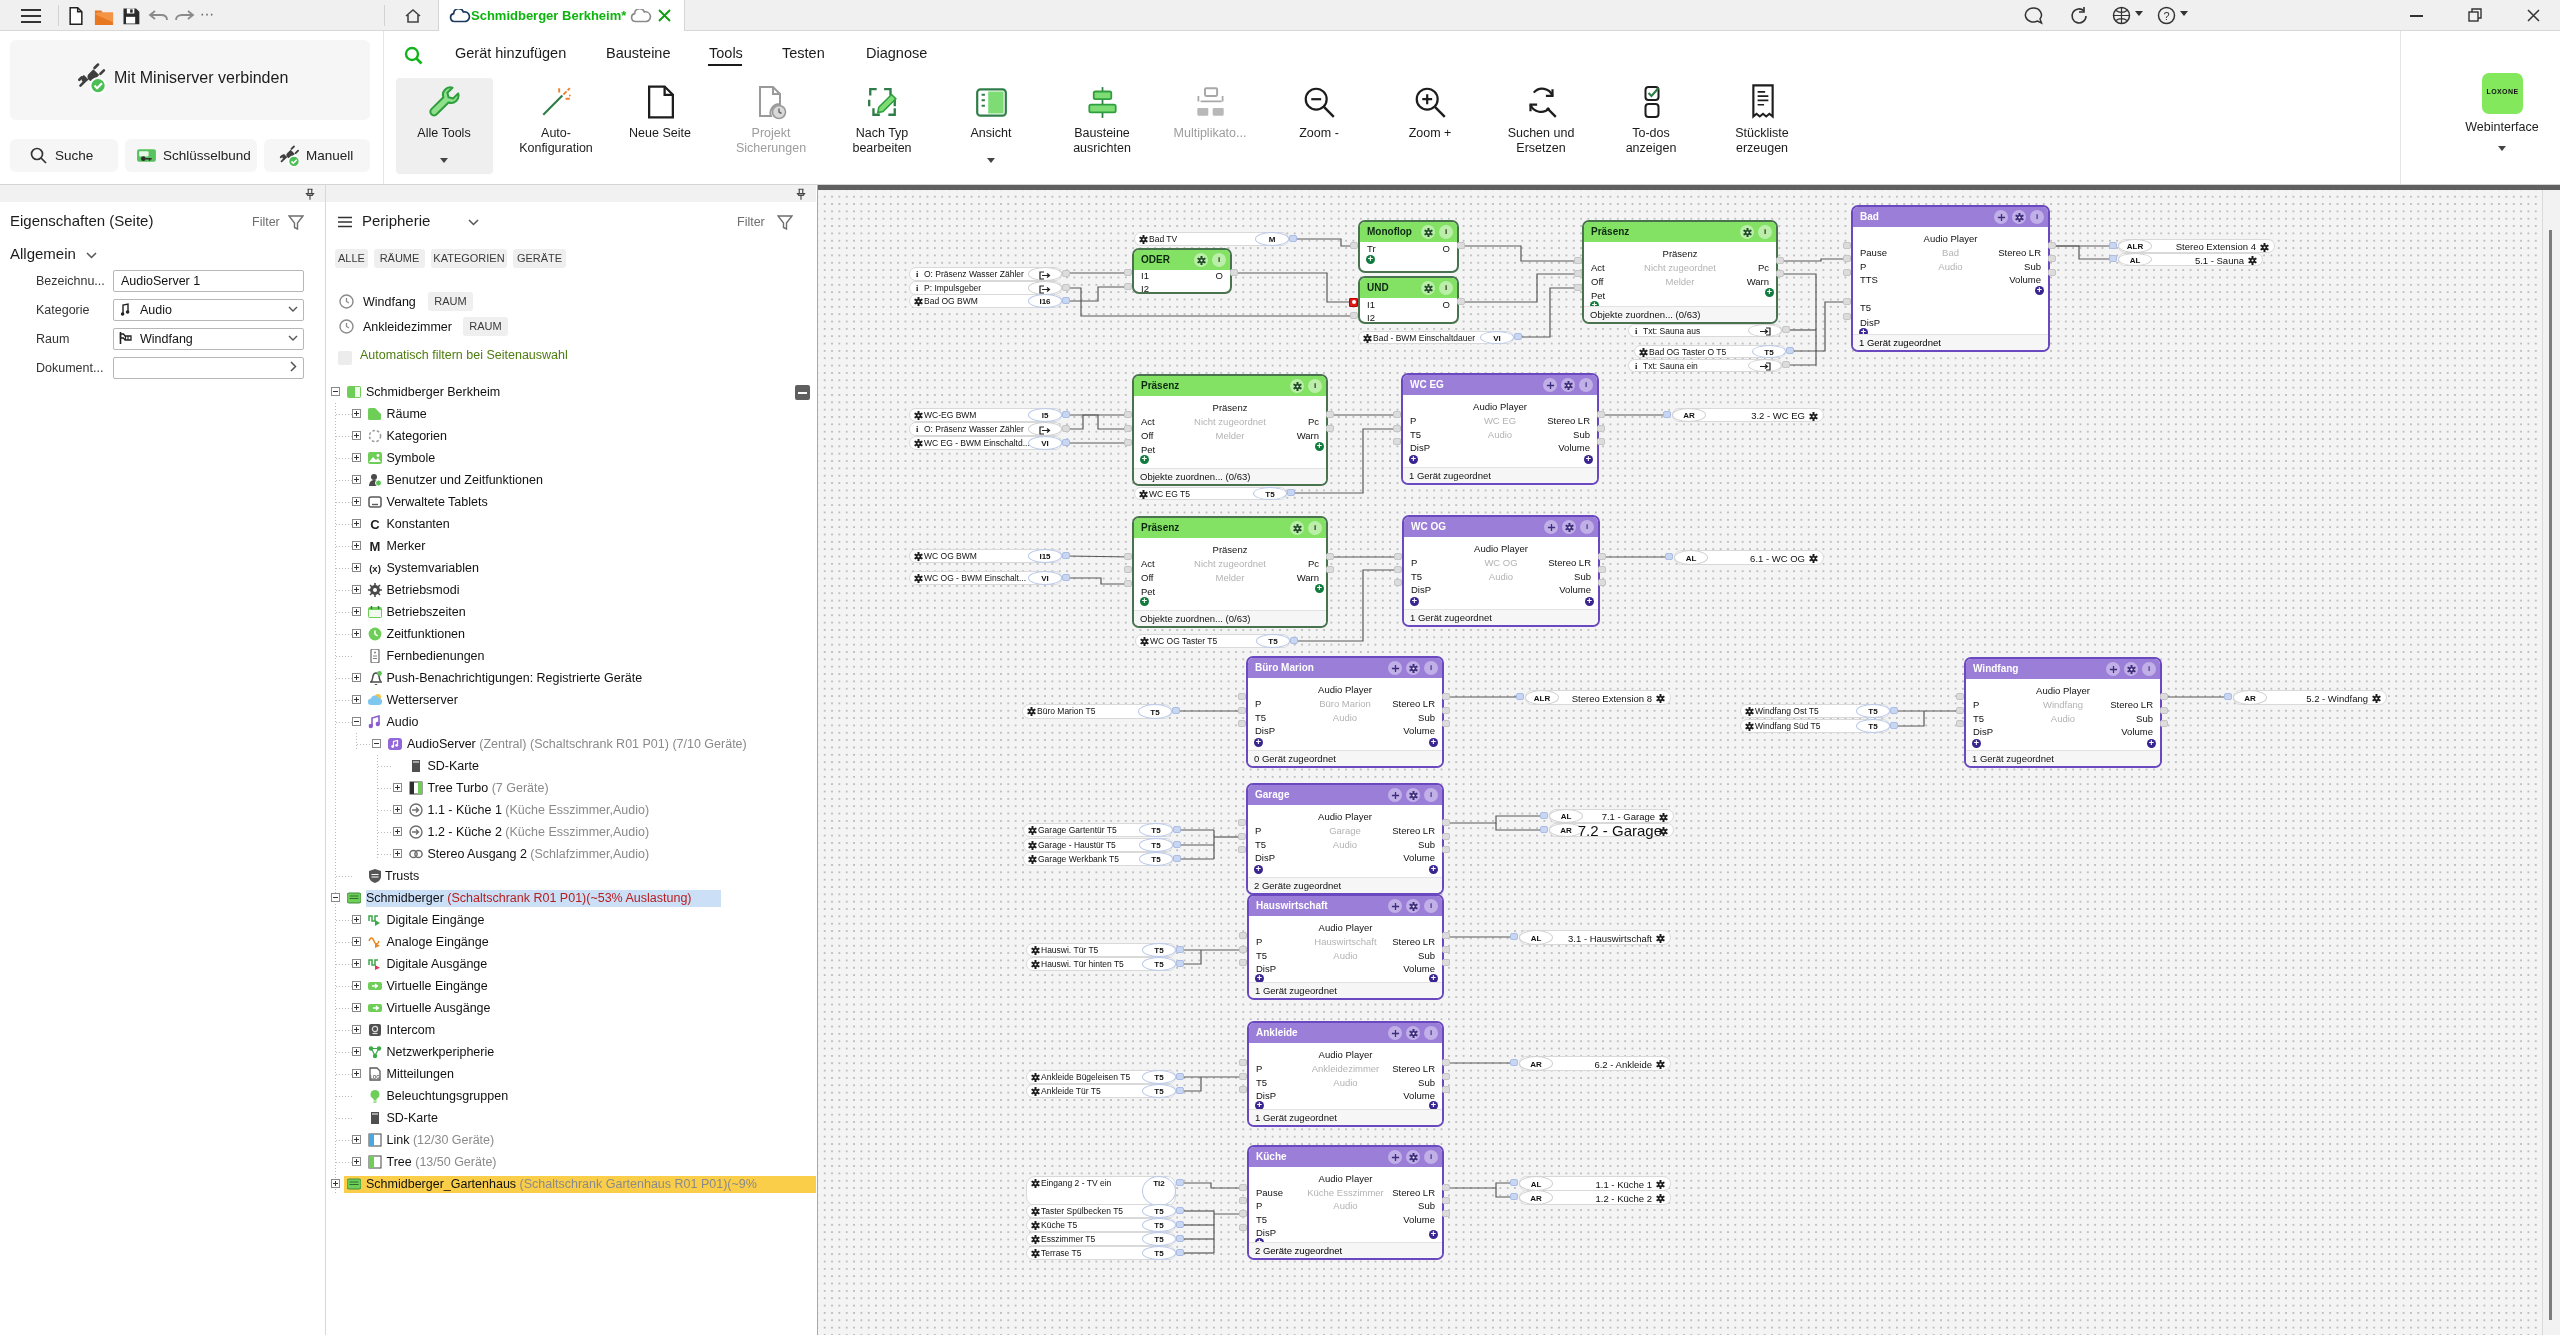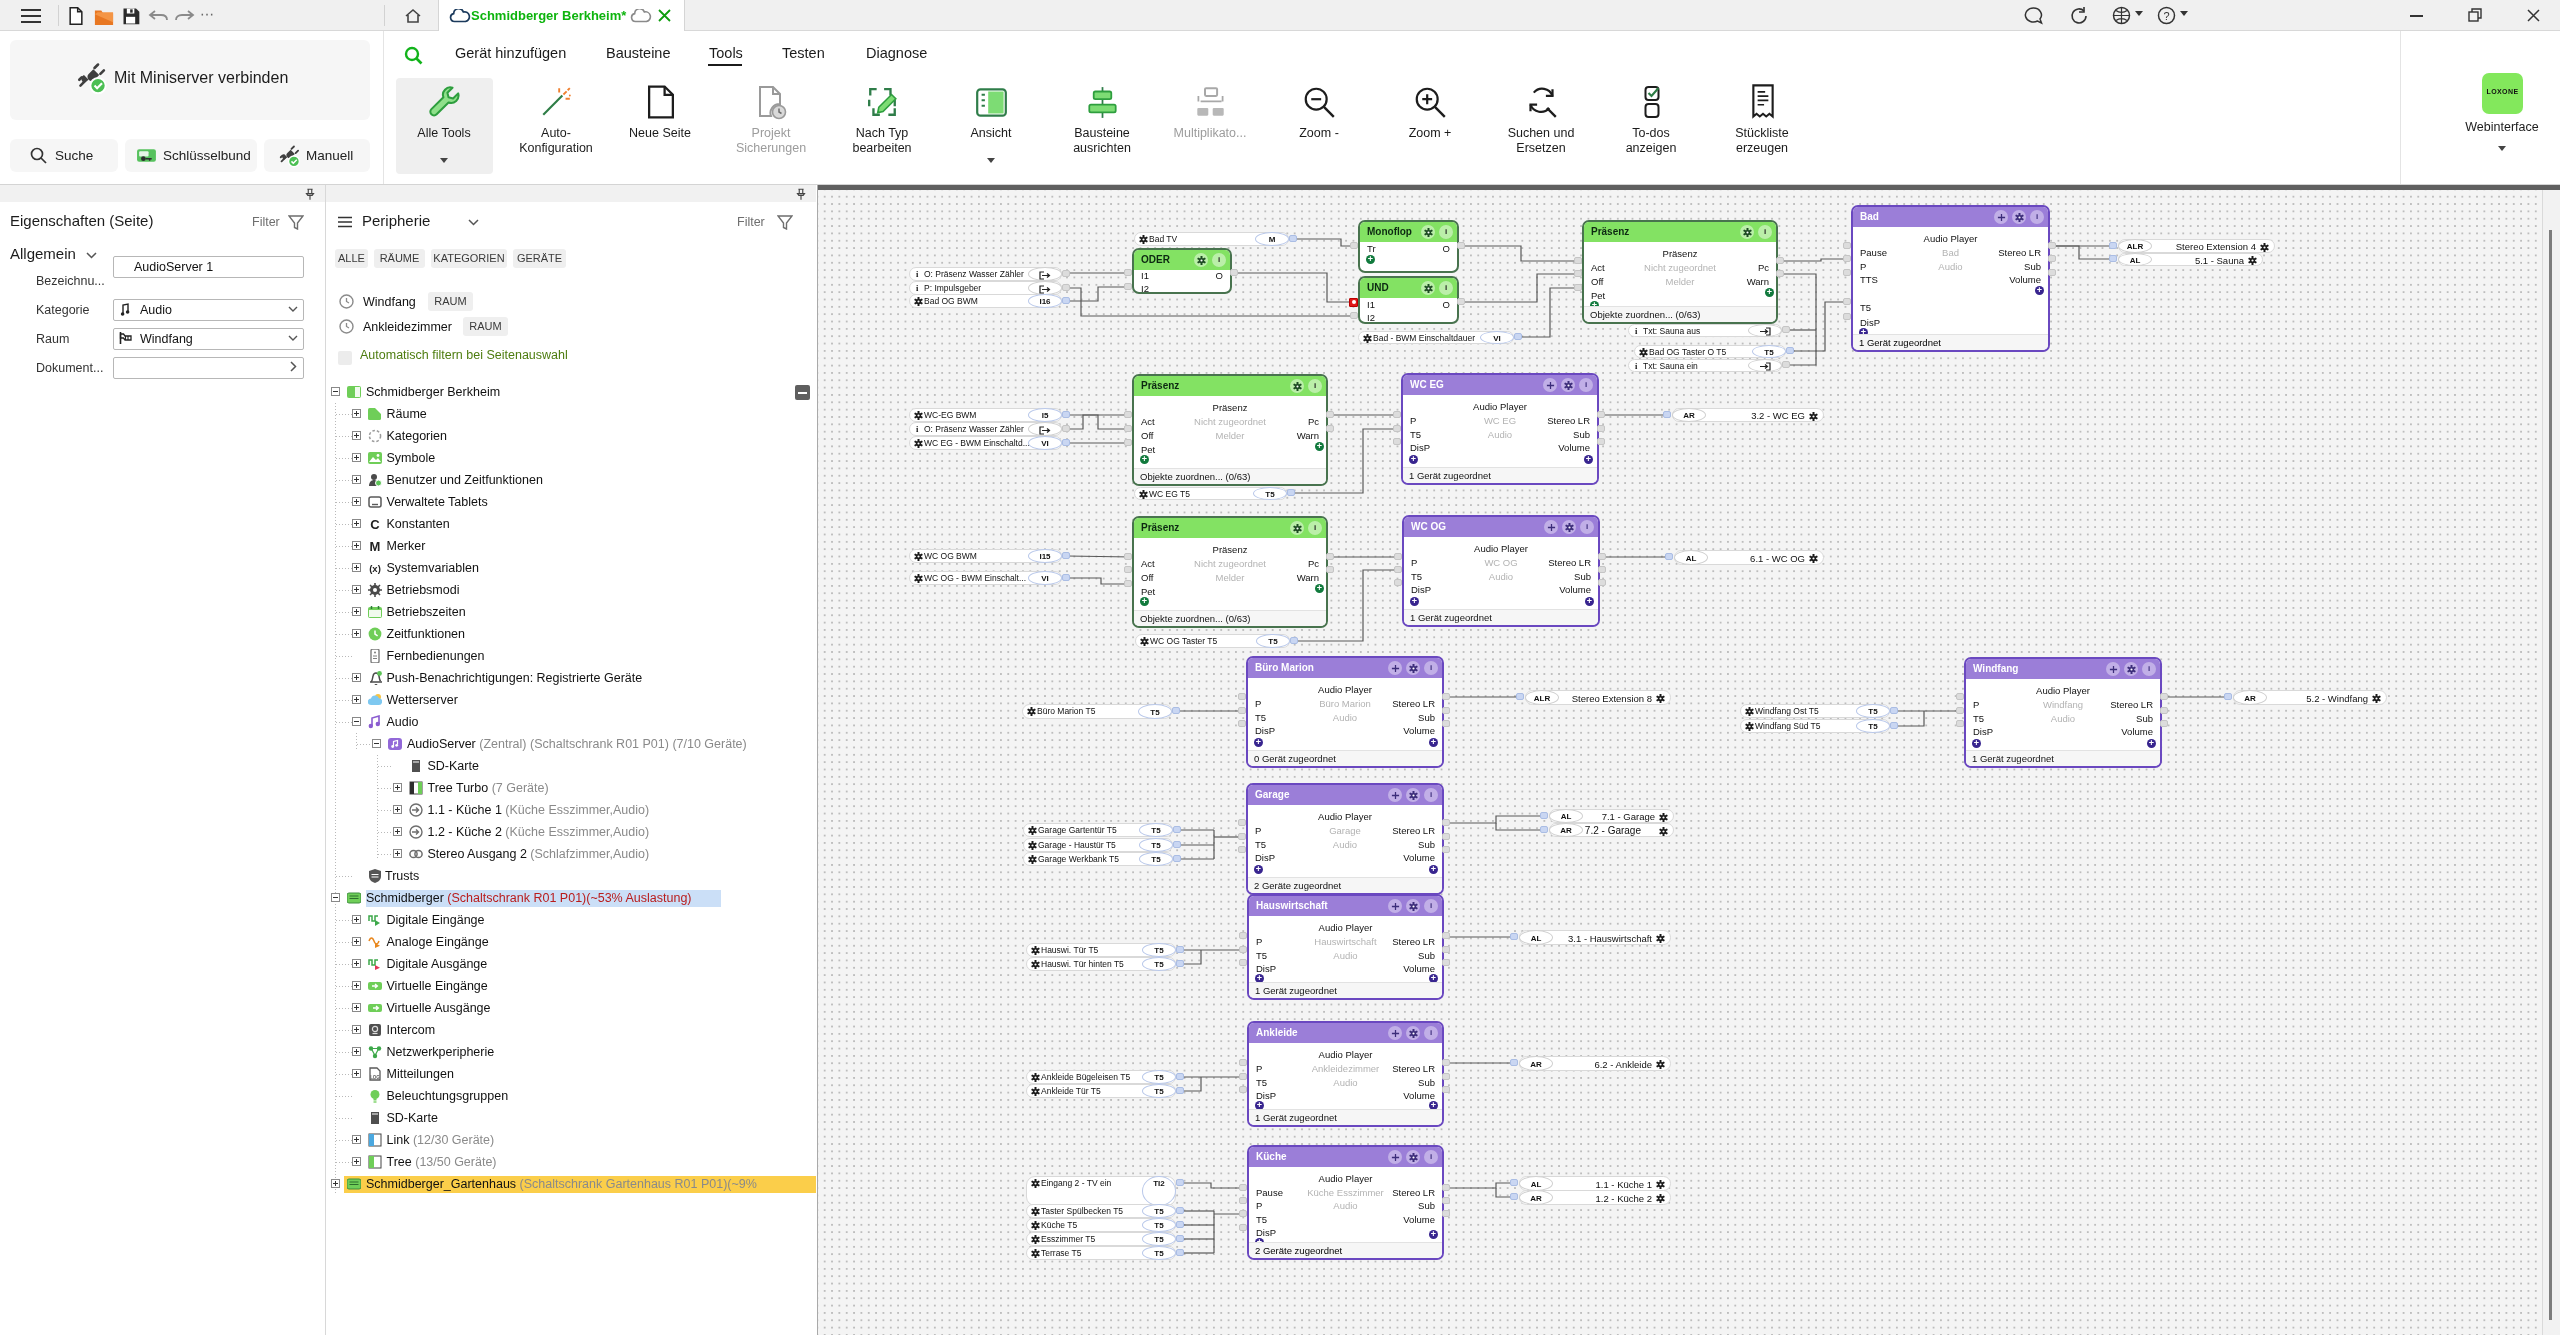--- a/index.html
+++ b/index.html
@@ -287,21 +287,21 @@
       <path d="M1 1h14l-5.5 7v6l-3-1.5V8z" fill="none" stroke="#6e6e6e" stroke-width="1.4"></path>
     </svg>
     <div class="abs h15" style="left:10px;top:245px">Allgemein</div>
     <svg class="abs" style="left:86px;top:252px" width="11" height="7" viewBox="0 0 11 7">
       <path d="M1 1l4.5 4.5L10 1" fill="none" stroke="#555" stroke-width="1.5"></path>
     </svg>
     <div class="abs f12" style="left:36px;top:274px">Bezeichnu...</div>
     <div class="abs f12" style="left:36px;top:303px">Kategorie</div>
     <div class="abs f12" style="left:36px;top:332px">Raum</div>
     <div class="abs f12" style="left:36px;top:361px">Dokument...</div>
-    <div class="fld" style="top:256px;padding-left:20px">AudioServer 1</div>
+    <div class="fld" style="top:270px;padding-left:7px">AudioServer 1</div>
     <div class="fld" style="top:299px;padding-left:26px">Audio</div>
     <svg class="abs" style="left:120px;top:303px" width="10" height="13" viewBox="0 0 10 13">
       <path d="M3 11V2l5-1v8" fill="none" stroke="#222" stroke-width="1.4"></path>
       <circle cx="2.6" cy="11" r="1.8" fill="#222"></circle>
       <circle cx="7.6" cy="9" r="1.8" fill="#222"></circle>
     </svg>
     <svg class="abs" style="left:288px;top:306px" width="10" height="7" viewBox="0 0 10 7">
       <path d="M1 1l4 4 4-4" fill="none" stroke="#555" stroke-width="1.4"></path>
     </svg>
     <div class="fld" style="top:328px;padding-left:26px">Windfang</div>
@@ -1805,21 +1805,21 @@
             <rect x="-1.1" y="-5" width="2.2" height="3.2" transform="rotate(180)"></rect>
             <rect x="-1.1" y="-5" width="2.2" height="3.2" transform="rotate(240)"></rect>
             <rect x="-1.1" y="-5" width="2.2" height="3.2" transform="rotate(300)"></rect>
           </g>
           <circle r="1.2" fill="#fff"></circle>
         </svg>
       </div>
       <div class="nub b" style="left:722px;top:627px"></div>
       <div class="pil out" style="left:731px;top:638.0px;width:125px;height:14px">
         <div class="cap" style="width:34px;line-height:14px"><span style="line-height:12px">AR</span></div>
-        <span class="tx" style="left:auto;right:32px;line-height:14px;font-size:10px">7.2 - Garage</span>
+        <span class="tx" style="left:auto;right:11px;line-height:14px;font-size:15px">7.2 - Garage</span>
         <svg class="" style="position:absolute;right:5px;top:2.5px;width:9px;height:9px" viewBox="-5 -5 10 10">
           <g fill="#1a1a1a">
             <circle r="2.9"></circle>
             <rect x="-1.1" y="-5" width="2.2" height="3.2" transform="rotate(0)"></rect>
             <rect x="-1.1" y="-5" width="2.2" height="3.2" transform="rotate(60)"></rect>
             <rect x="-1.1" y="-5" width="2.2" height="3.2" transform="rotate(120)"></rect>
             <rect x="-1.1" y="-5" width="2.2" height="3.2" transform="rotate(180)"></rect>
             <rect x="-1.1" y="-5" width="2.2" height="3.2" transform="rotate(240)"></rect>
             <rect x="-1.1" y="-5" width="2.2" height="3.2" transform="rotate(300)"></rect>
           </g>

